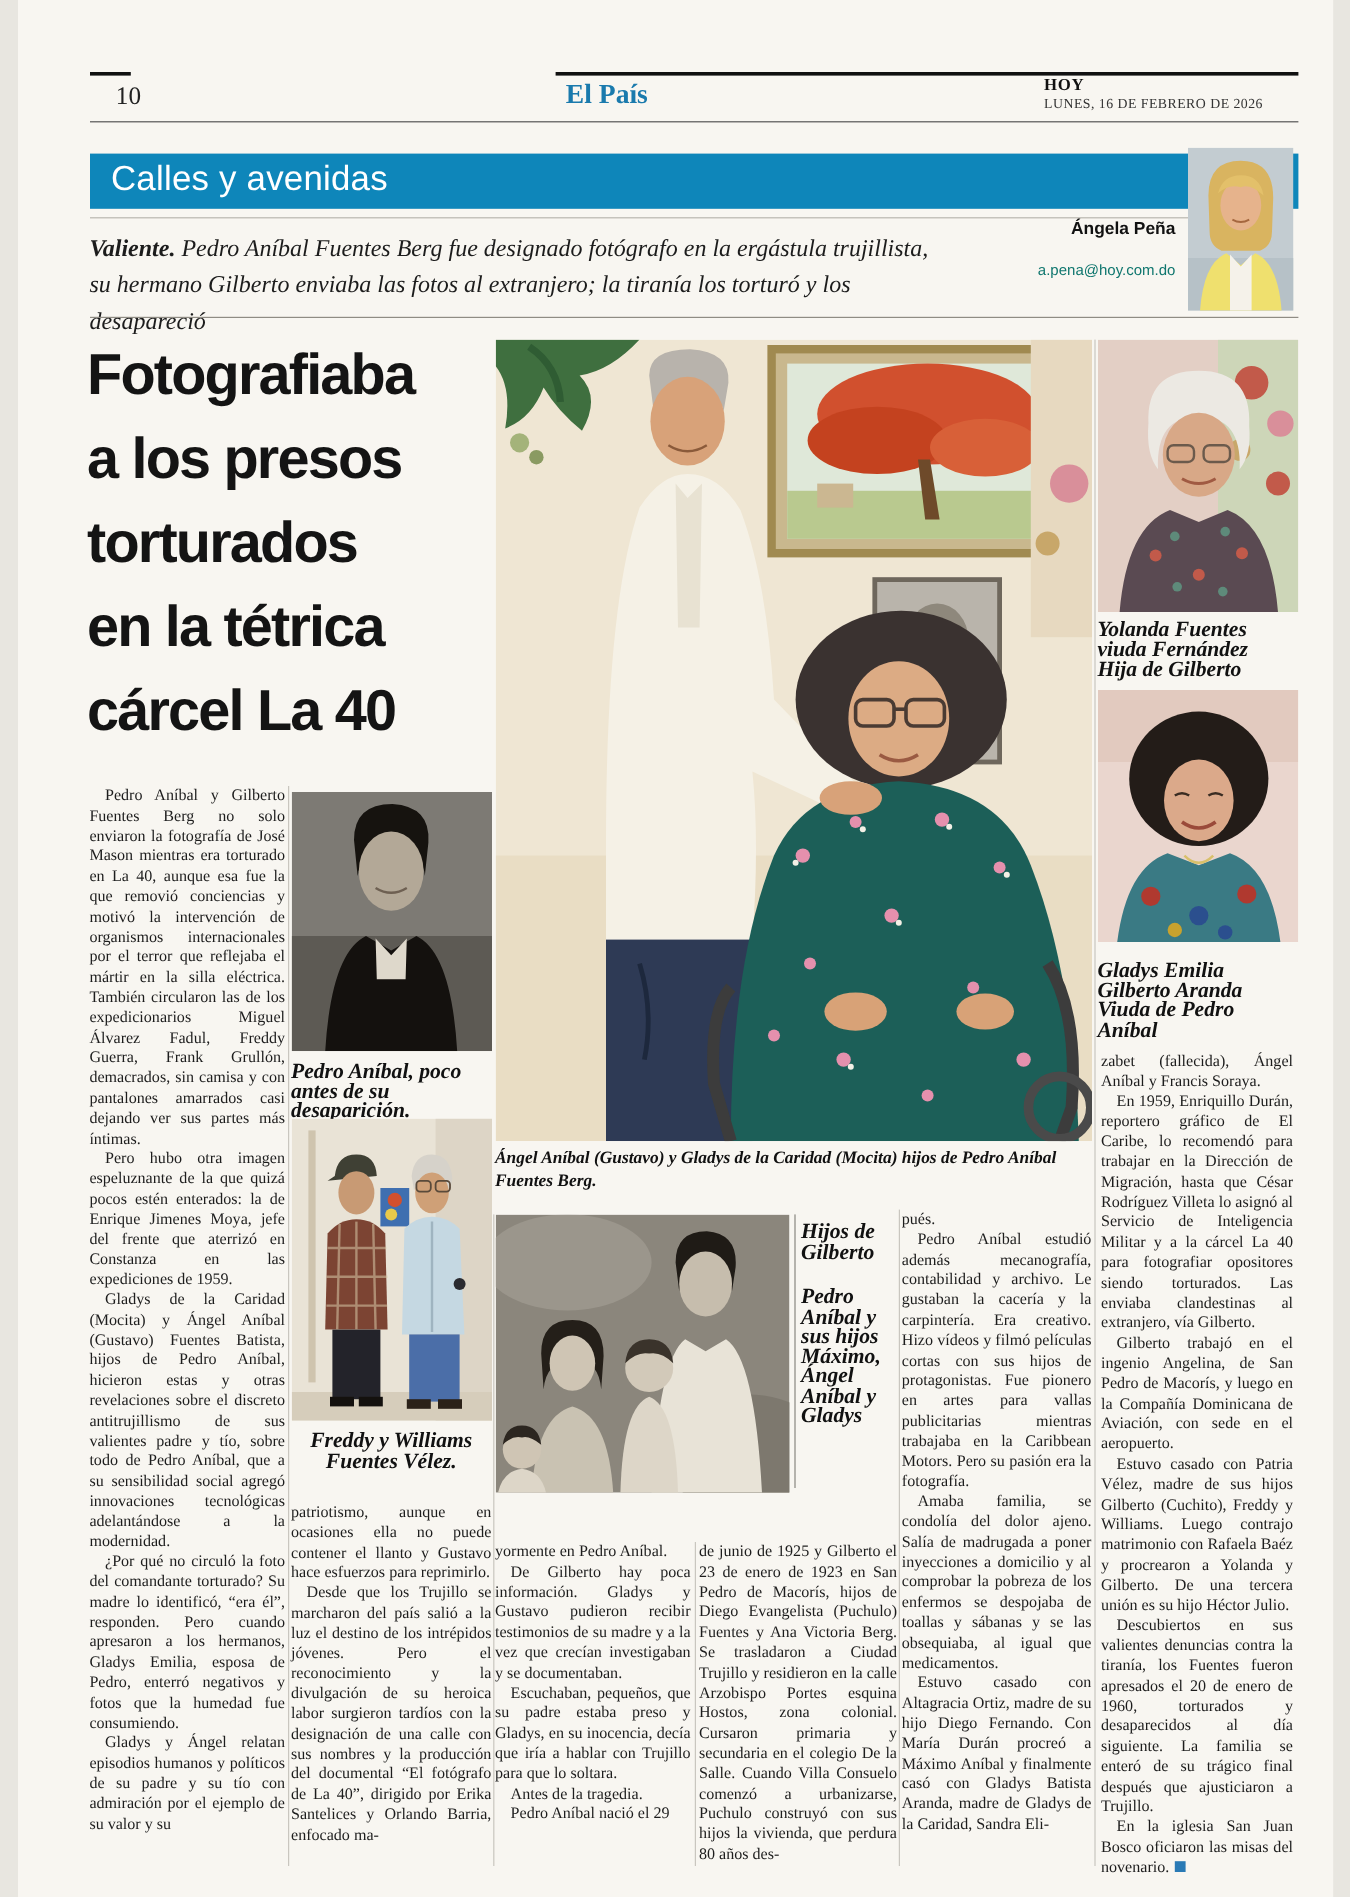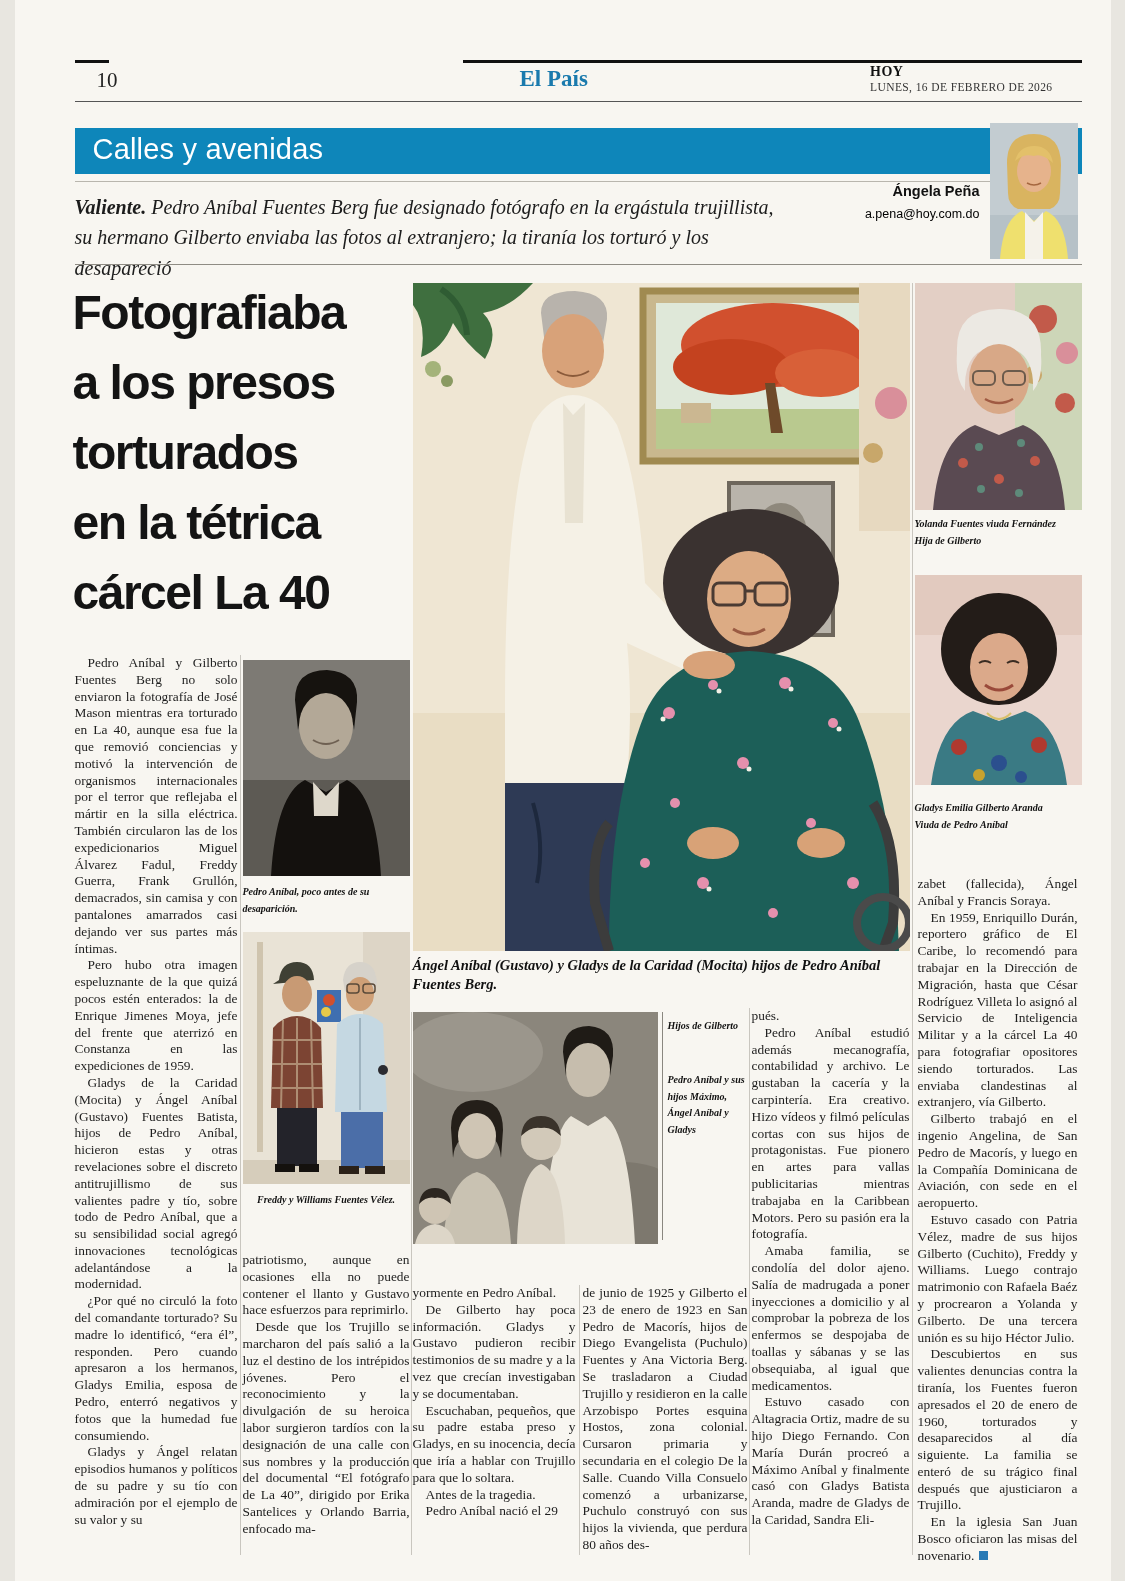--- a/index.html
+++ b/index.html
@@ -3,55 +3,55 @@
 <meta charset="utf-8">
 <style>
   html,body{margin:0;padding:0;background:#e8e6e0;}
   .page{position:relative;width:1096px;height:1581px;background:#f8f6f1;margin:0 auto;overflow:hidden;
         font-family:"Liberation Serif","DejaVu Serif",serif;color:#1d1d1d;}
   
   .topline{position:absolute;top:60px;height:3px;background:#111;}
   .topline-short{left:60px;width:34px;}
   .topline-long{left:448px;width:619px;}
   .page-num{position:absolute;left:82px;top:68px;font-size:21px;color:#222;}
-  .section-name{position:absolute;left:457px;top:66px;font-size:23px;font-weight:bold;color:#1a7aad;margin-left:48px;}
+  .section-name{position:absolute;left:457px;top:66px;font-size:23px;font-weight:bold;color:#1a7aad;}
   .masthead-block{position:absolute;right:58px;top:64px;}
   .masthead{font-size:14px;font-weight:bold;letter-spacing:.5px;color:#111;}
   .edition-date{font-size:11.5px;color:#333;letter-spacing:.4px;margin-top:1px;}
   .rule{position:absolute;background:#9a978f;height:1px;}
   .rule-header{left:60px;top:101px;width:1007px;background:#555;}
   .banner{position:absolute;left:60px;top:128px;width:1007px;height:46px;background:#0e86ba;}
   .banner-title{position:absolute;left:18px;top:5px;color:#fff;font-family:"Liberation Sans","DejaVu Sans",sans-serif;
         font-size:29px;font-weight:400;letter-spacing:.2px;}
   .rule-under-banner{left:60px;top:181px;width:915px;background:#b9b6ae;}
   .standfirst{position:absolute;left:60px;top:192px;width:720px;font-style:italic;font-size:20px;line-height:1.52;color:#1c1c1c;}
   .kicker{font-weight:bold;}
   .author-block{position:absolute;left:760px;top:183px;width:205px;text-align:right;
         font-family:"Liberation Sans","DejaVu Sans",sans-serif;}
   .author-name{font-size:14.5px;font-weight:bold;color:#111;}
-  .author-email{font-size:12.5px;color:#000000;margin-top:8px;}
+  .author-email{font-size:12.5px;color:#0f766e;margin-top:19px;}
   .author-photo{position:absolute;left:975px;top:123px;width:88px;height:136px;}
   .rule-under-standfirst{left:60px;top:264px;width:1007px;background:#8f8c84;}
   
   .headline{position:absolute;left:58px;top:278px;width:324px;
         font-family:"Liberation Sans","DejaVu Sans",sans-serif;font-weight:bold;color:#141414;}
   .headline .para{margin:0;font-size:48px;line-height:70px;letter-spacing:-1.5px;}
   
   .bodytext{font-size:13.4px;line-height:16.8px;text-align:justify;}
   .bodytext .para{margin:0;text-indent:13px;}
   .bodytext.cont .para:first-child{text-indent:0;}
   .col1{position:absolute;left:60px;top:655px;width:163px;}
   .col2{position:absolute;left:228px;top:1252px;width:167px;}
   .col3{position:absolute;left:398px;top:1285px;width:163px;}
   .col4{position:absolute;left:568px;top:1285px;width:165px;}
   .col5{position:absolute;left:737px;top:1008px;width:158px;}
   .col6{position:absolute;left:903px;top:876px;width:160px;}
   .endmark::after{content:"";display:inline-block;width:9px;height:9px;background:#2a7ab5;margin-left:5px;vertical-align:baseline;}
   
-  .caption{font-weight:bold;font-style:italic;font-size:10px;line-height:16.5px;color:#111;}
+  .caption{font-weight:bold;font-style:italic;font-size:18px;line-height:16.5px;color:#111;}
   .cap-pedro{position:absolute;left:228px;top:884px;width:167px;}
   .cap-freddy{position:absolute;left:228px;top:1192px;width:167px;text-align:center;}
   .cap-main{position:absolute;left:398px;top:956px;width:497px;font-size:14.5px;line-height:18.5px;}
   .cap-family-top{position:absolute;left:653px;top:1018px;width:80px;}
   .cap-family-bottom{position:absolute;left:653px;top:1072px;width:80px;}
   .cap-yolanda{position:absolute;left:900px;top:516px;width:167px;}
   .cap-gladys{position:absolute;left:900px;top:800px;width:167px;}
   .cap-role{display:block;}
   
   .photo{position:absolute;overflow:hidden;}

